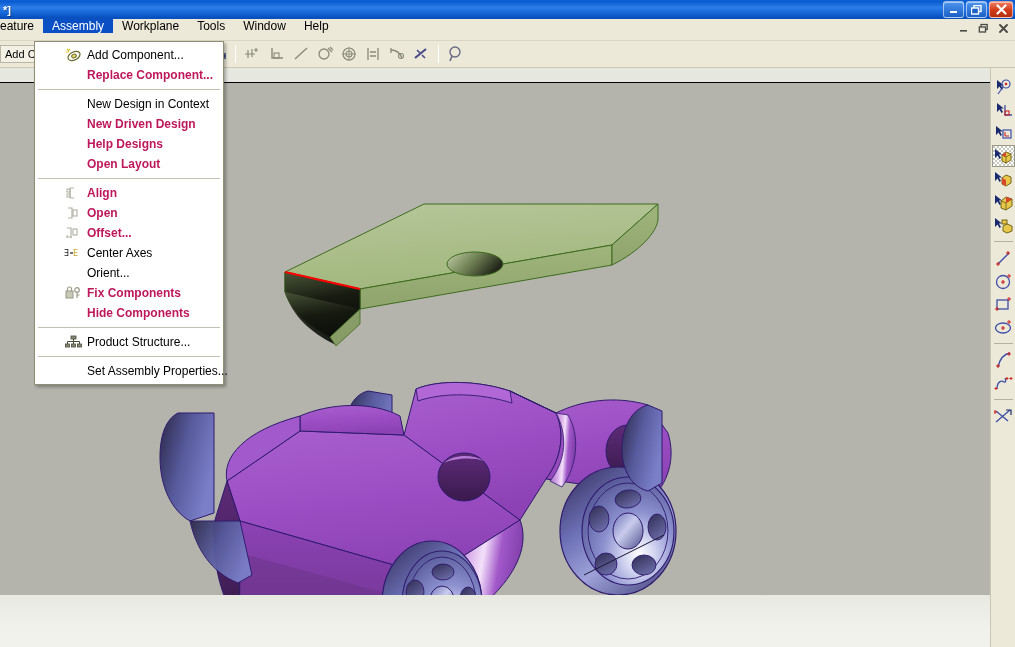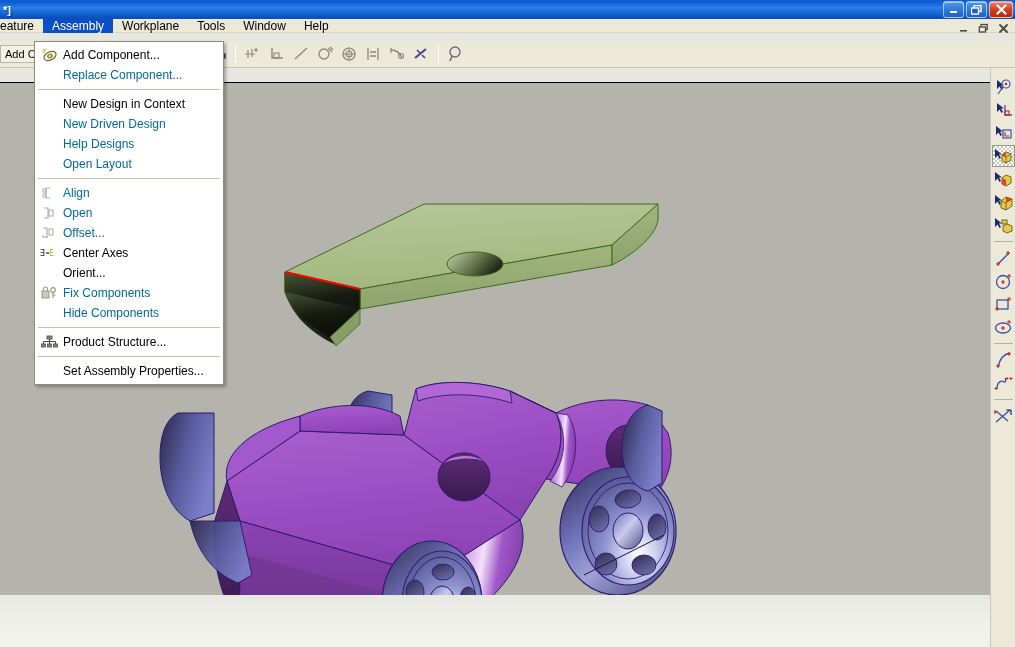--- a/index.html
+++ b/index.html
@@ -39,21 +39,21 @@
     font-size: 11px; color: #fff; font-weight: bold;
     box-shadow: inset 0 1px 0 rgba(255,255,255,.5);
   }
   .xp-btn.min  { background: linear-gradient(180deg,#4E96EE,#1A5FC6); }
   .xp-btn.max  { background: linear-gradient(180deg,#4E96EE,#1A5FC6); }
   .xp-btn.close{ background: linear-gradient(180deg,#F07E63,#D23B18 55%,#B22E0E);
                  width: 24px; }
 
   
   #menubar {
-    position: absolute; left: 0; top: 19px; width: 1015px; height: 14px;
+    position: absolute; left: 0; top: 19px; width: 1015px; height: 22px;
     background: #ece9d8;
     border-bottom: 1px solid #d9d6c4;
     display: flex; align-items: flex-start;
   }
   .menu-item {
     display: flex; align-items: center;
     padding: 0 9px; font-size: 12px; color: #000;
     white-space: nowrap; cursor: default;
   }
   .menu-item.clipped { padding-left: 0; }
@@ -99,23 +99,23 @@
     background: #ffffff;
     border: 1px solid #8f8f78;
     box-shadow: 2px 2px 3px rgba(0,0,0,.30);
     padding: 3px 0 3px 0;
     z-index: 60;
   }
   .dd-row {
     position: relative; height: 20px;
     display: flex; align-items: center;
     font-size: 12px; color: #000; padding-left: 28px;
-    white-space: nowrap; cursor: default;
-  }
-  .dd-row.disabled { color: #0369a1; }
+    white-space: nowrap; cursor: default; margin-left: 24px;
+  }
+  .dd-row.disabled { color: #be185d; font-weight: bold; }
   .dd-sep { height: 1px; background: #c2c2b0; margin: 4px 3px 4px 3px; }
   .dd-ico {
     position: absolute; left: 4px; top: 50%;
     transform: translateY(-50%);
     width: 20px; height: 16px;
     display: flex; align-items: center; justify-content: center;
   }
   .dd-ico svg { display:block; }
 
   

